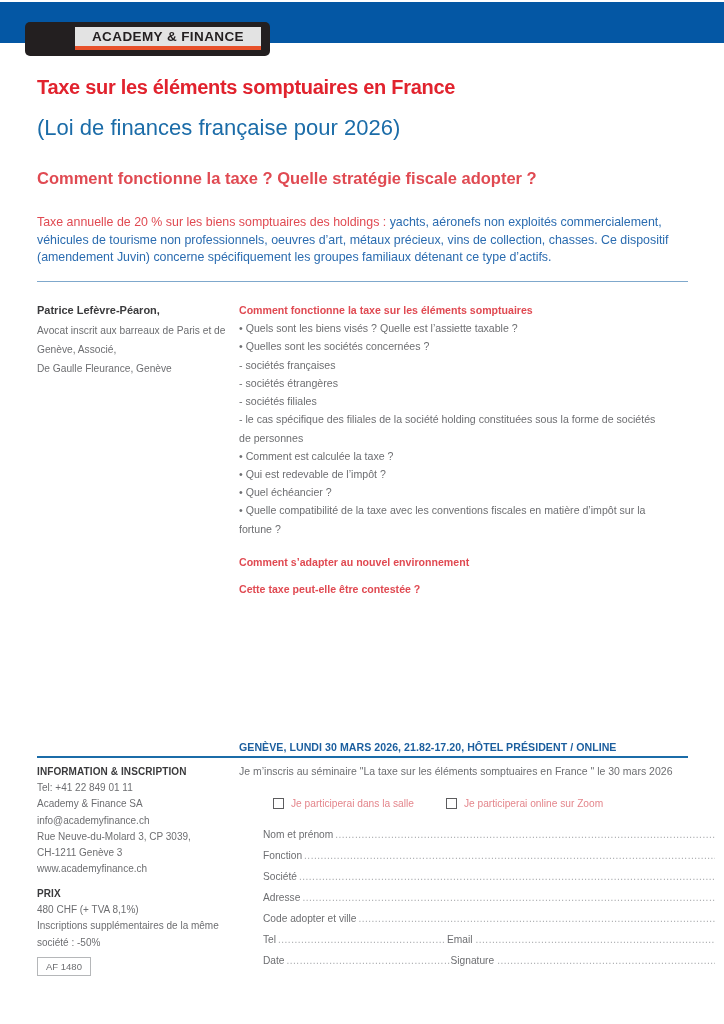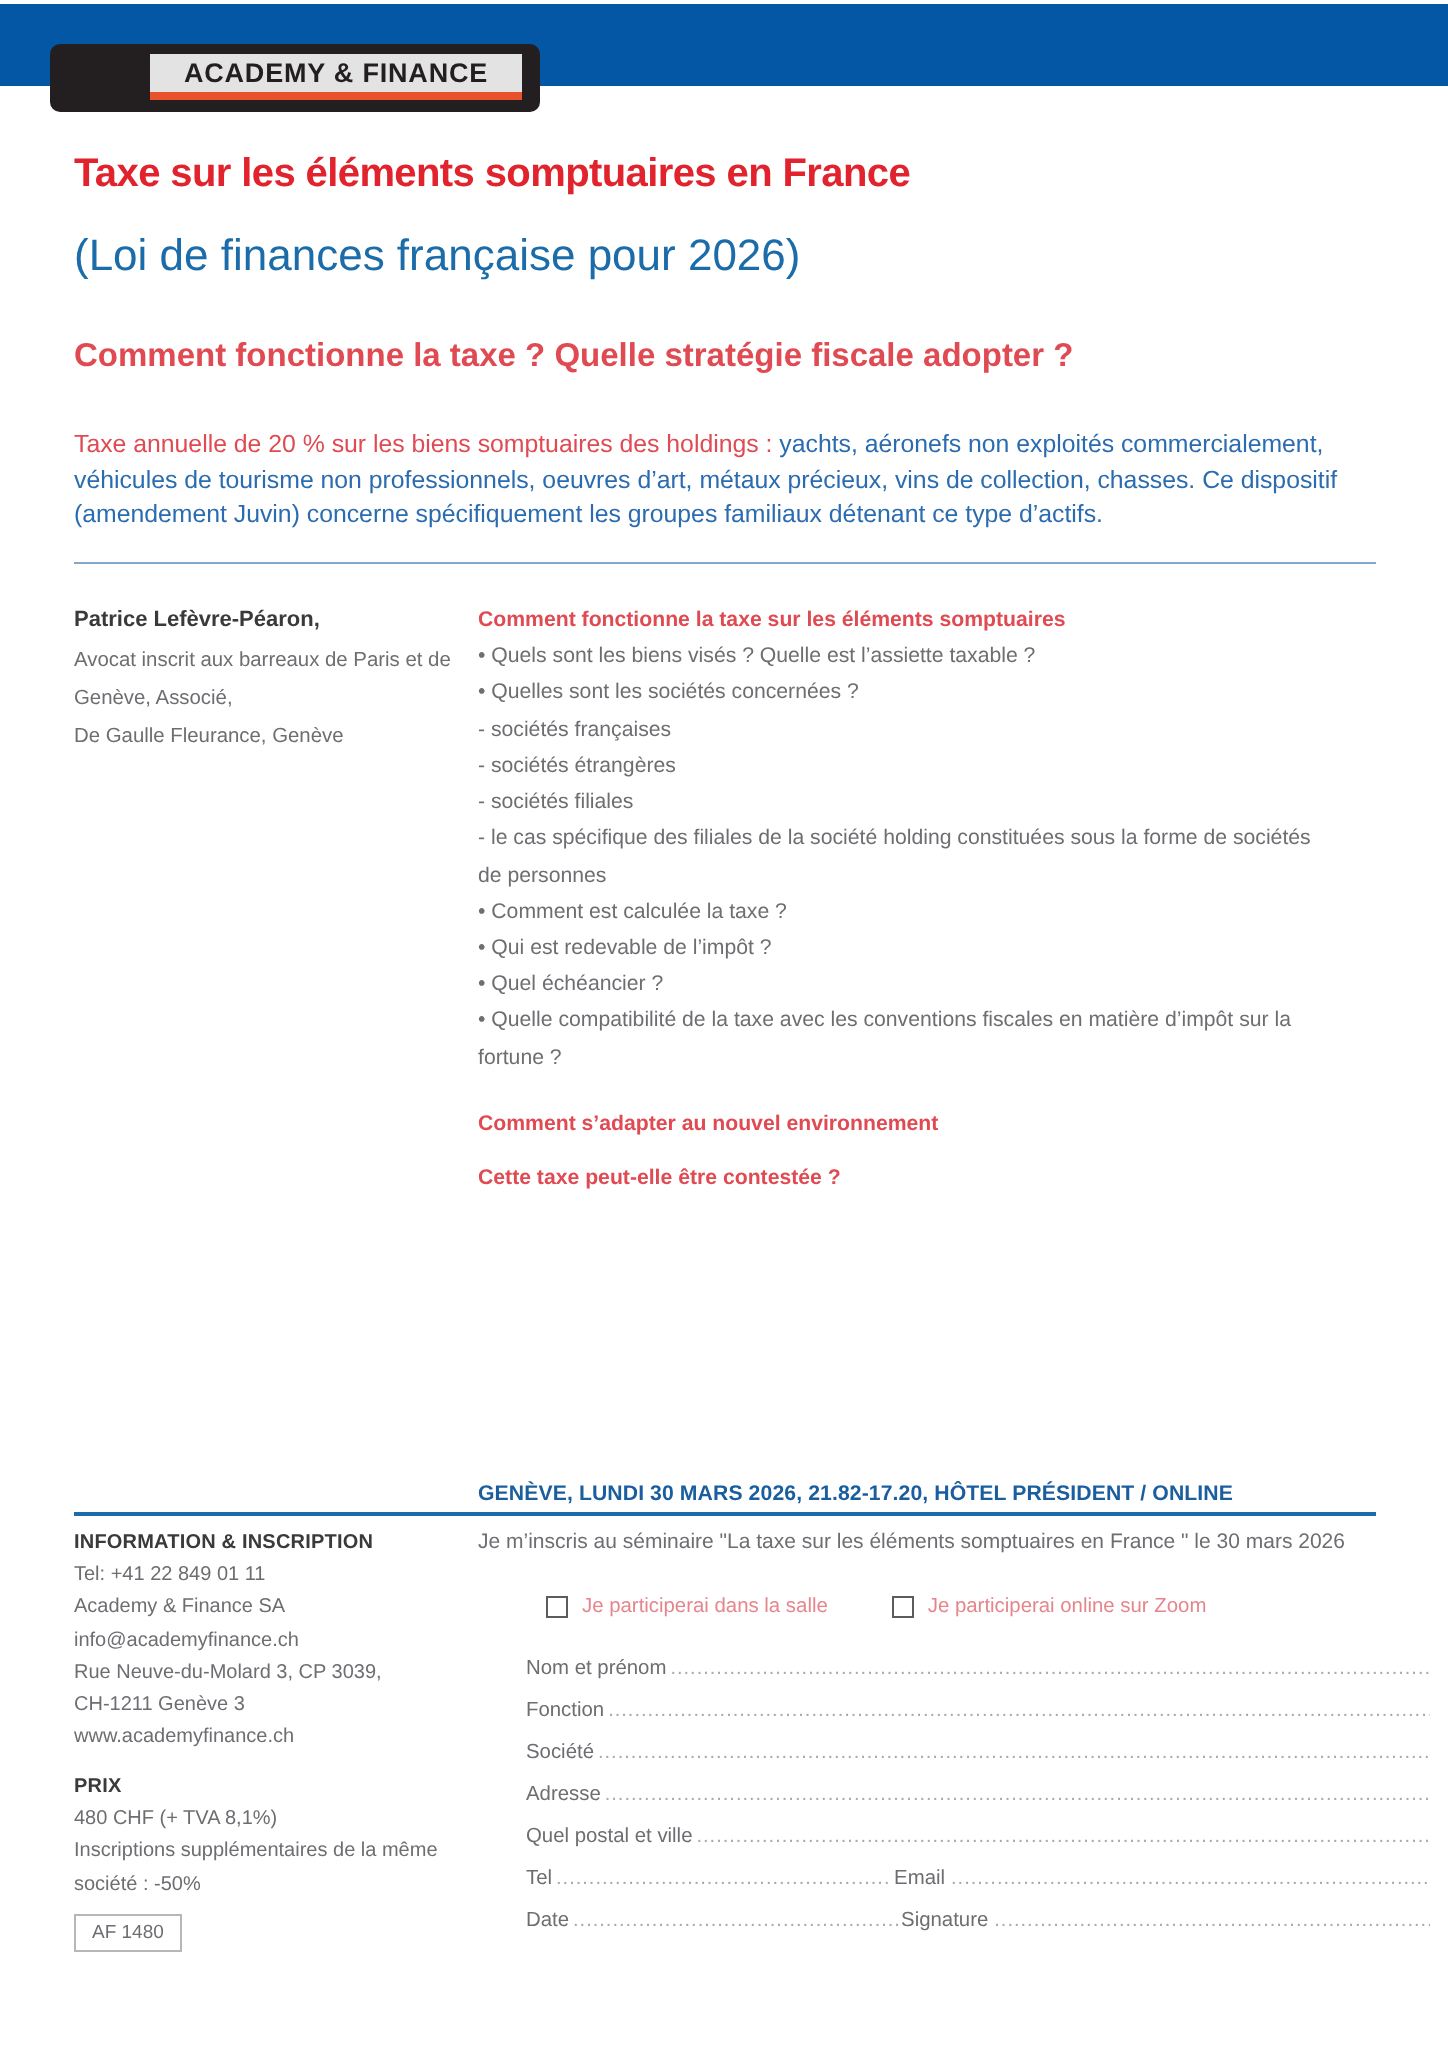--- a/index.html
+++ b/index.html
@@ -369,21 +369,21 @@
   </div>
   <div class="field-row">
     <span class="field-label">Société</span>
     <span class="dots">...........................................................................................................................................................................................</span>
   </div>
   <div class="field-row">
     <span class="field-label">Adresse</span>
     <span class="dots">...........................................................................................................................................................................................</span>
   </div>
   <div class="field-row">
-    <span class="field-label">Quel postal et ville</span>
+    <span class="field-label">Code adopter et ville</span>
     <span class="dots">...........................................................................................................................................................................................</span>
   </div>
   <div class="field-row">
     <span class="field-label">Tel</span>
     <span class="dots fixed">...........................................................................................................................................................................................</span>
     <span class="inline-label">Email</span>
     <span class="dots">...........................................................................................................................................................................................</span>
   </div>
   <div class="field-row">
     <span class="field-label">Date</span>

